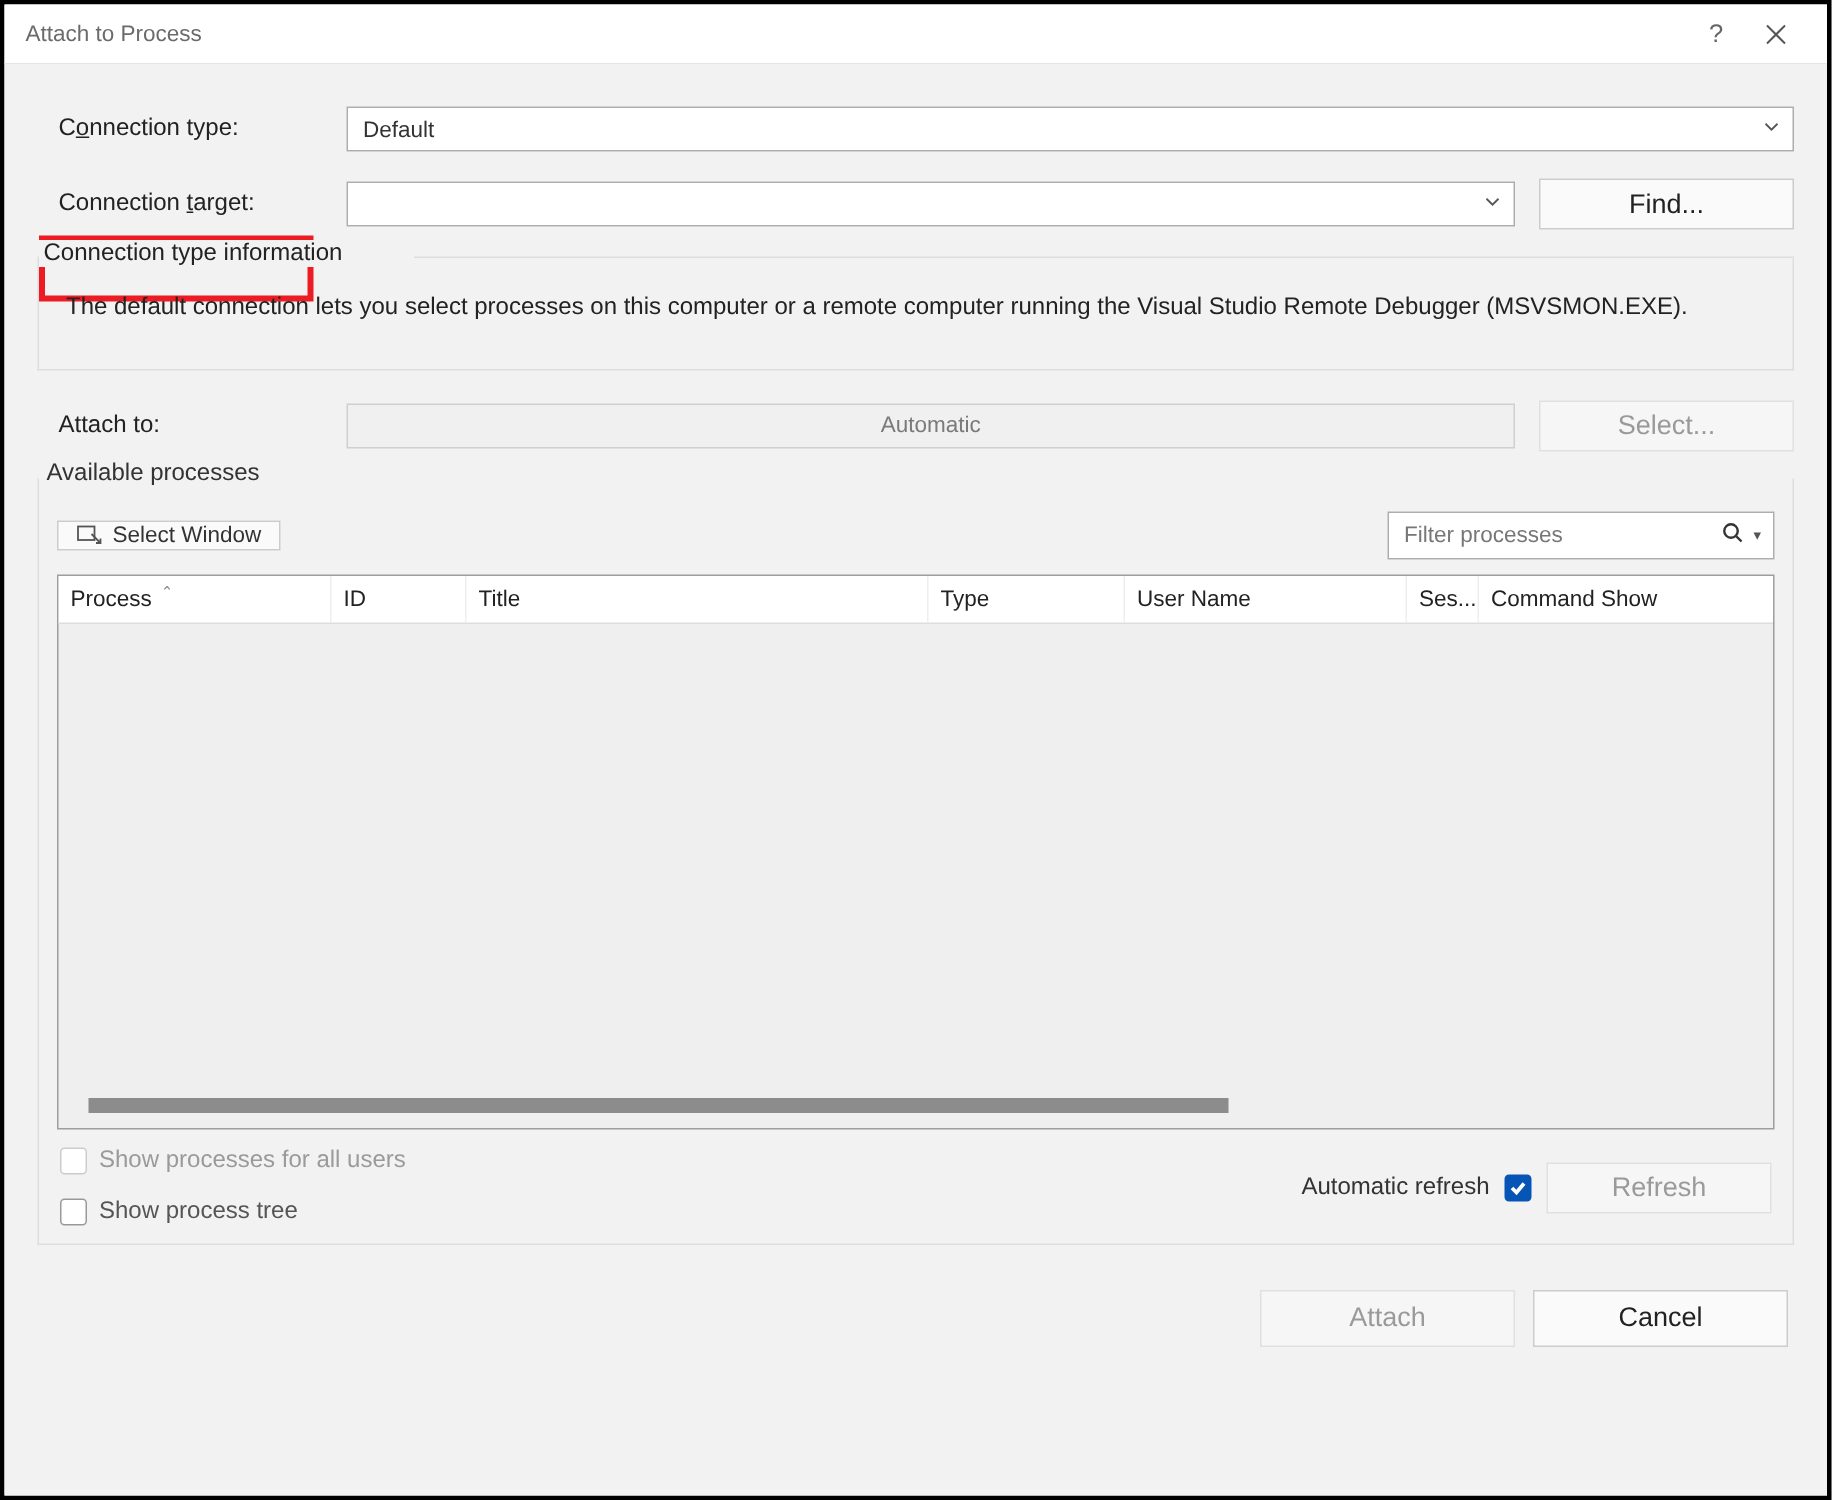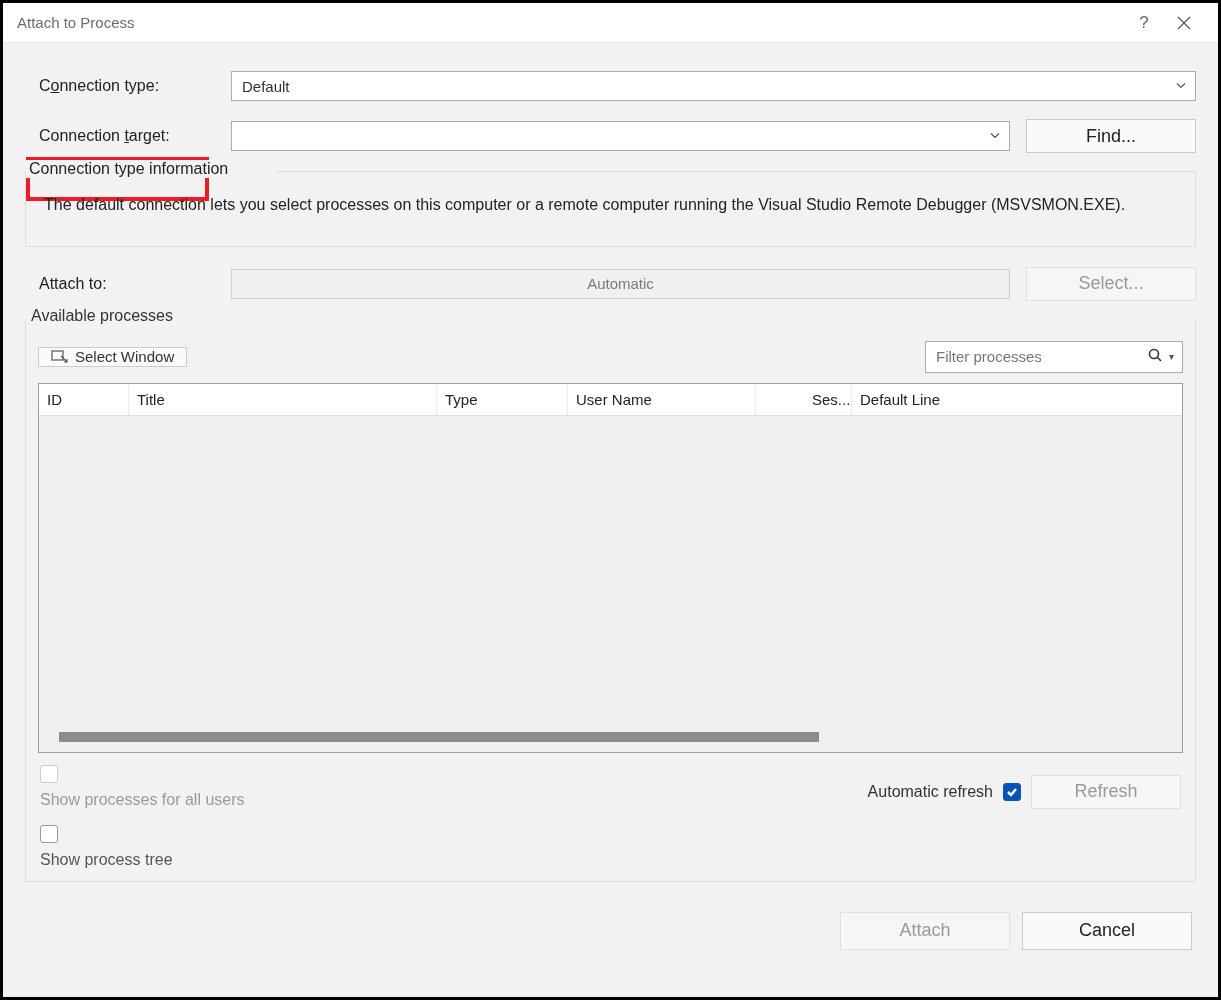--- a/index.html
+++ b/index.html
@@ -216,41 +216,41 @@
     display: flex;
     align-items: center;
     gap: 6px;
     height: 100%;
   }
   .th.process { width: 182px; }
   .th.id      { width: 90px; }
   .th.title   { width: 308px; }
   .th.type    { width: 131px; }
   .th.user    { width: 188px; }
-  .th.sess    { width: 48px; margin-left: 48px; }
+  .th.sess    { width: 48px; }
   .th.cmd     { flex: 1; border-right:none; }
   .sort-caret { font-size: 10px; color:#888; margin-bottom:8px; }
   .tbody { flex:1; position:relative; }
   .hscroll {
     position:absolute;
     left:20px;
     bottom:10px;
     height:10px;
     width:760px;
     background:#8c8c8c;
   }
   
   .checks {
     display:flex;
     justify-content:space-between;
     align-items:flex-start;
     padding: 2px 2px 0 2px;
   }
   .check-col { display:flex; flex-direction:column; gap:16px; color:#555; font-size:16px; }
-  .check { display:flex; align-items:flex-start; gap:8px;flex-direction:column; }
+  .check { display:flex; align-items:flex-start; gap:8px; }
   .cb {
     width:18px; height:18px; border:1px solid #999; border-radius:3px; background:#fff; display:inline-block;
   }
   .check.disabled { color:#9a9a9a; }
   .check.disabled .cb { border-color:#ccc; }
   .cb.checked {
     background:#0654b6;
     border-color:#0654b6;
     display:flex; align-items:center; justify-content:center;
   }
@@ -355,37 +355,41 @@
                 <circle cx="7" cy="7" r="4.5" fill="none" stroke="#333" stroke-width="1.6"></circle>
                 <line x1="10.5" y1="10.5" x2="14" y2="14" stroke="#333" stroke-width="1.6"></line>
               </svg>
           </span>
           <span class="ddchev">▾</span>
         </div>
       </div>
 
       <div class="table">
         <div class="thead">
+          <div class="th process">
+            <span>Process</span>
+              <span class="sort-caret">⌃</span>
+          </div>
           <div class="th id">
               <span>ID</span>
             </div>
           <div class="th title">
               <span>Title</span>
             </div>
           <div class="th type">
               <span>Type</span>
             </div>
           <div class="th user">
               <span>User Name</span>
             </div>
           <div class="th sess">
               <span>Ses...</span>
             </div>
           <div class="th cmd">
-              <span>Default Line</span>
+              <span>Command Show</span>
             </div>
         </div>
         <div class="tbody">
           <div class="hscroll"></div>
         </div>
       </div>
 
       <div class="checks">
         <div class="check-col">
           <label class="check disabled">

